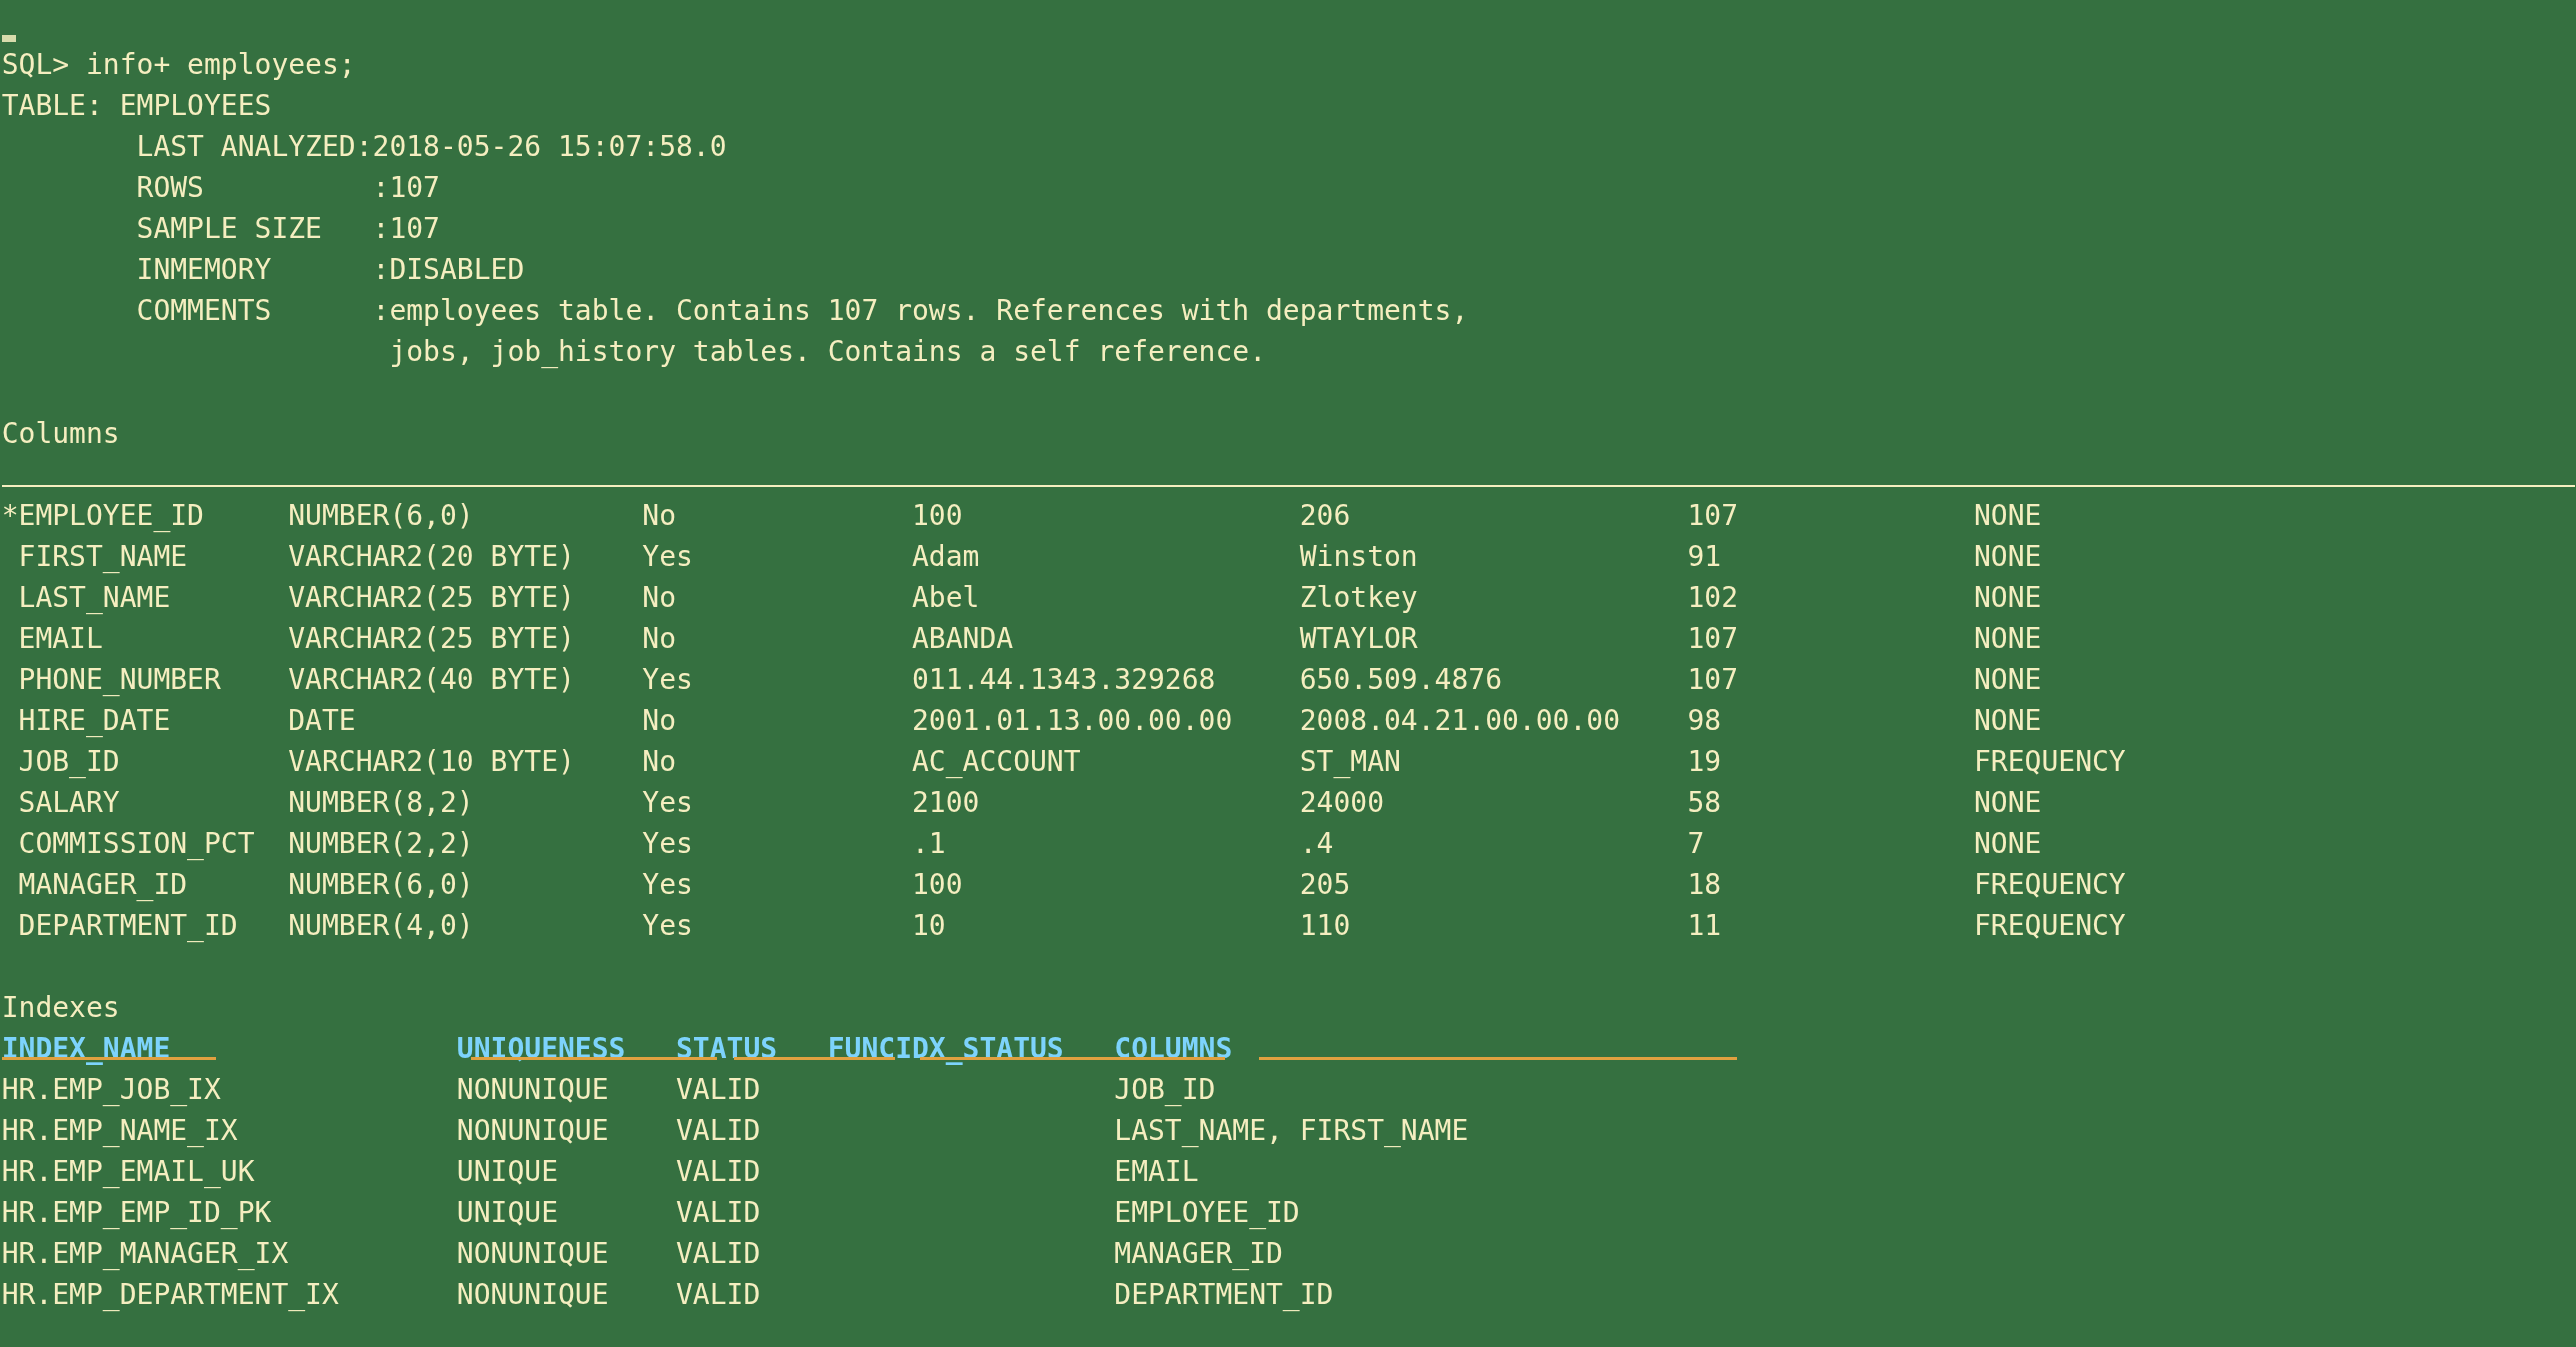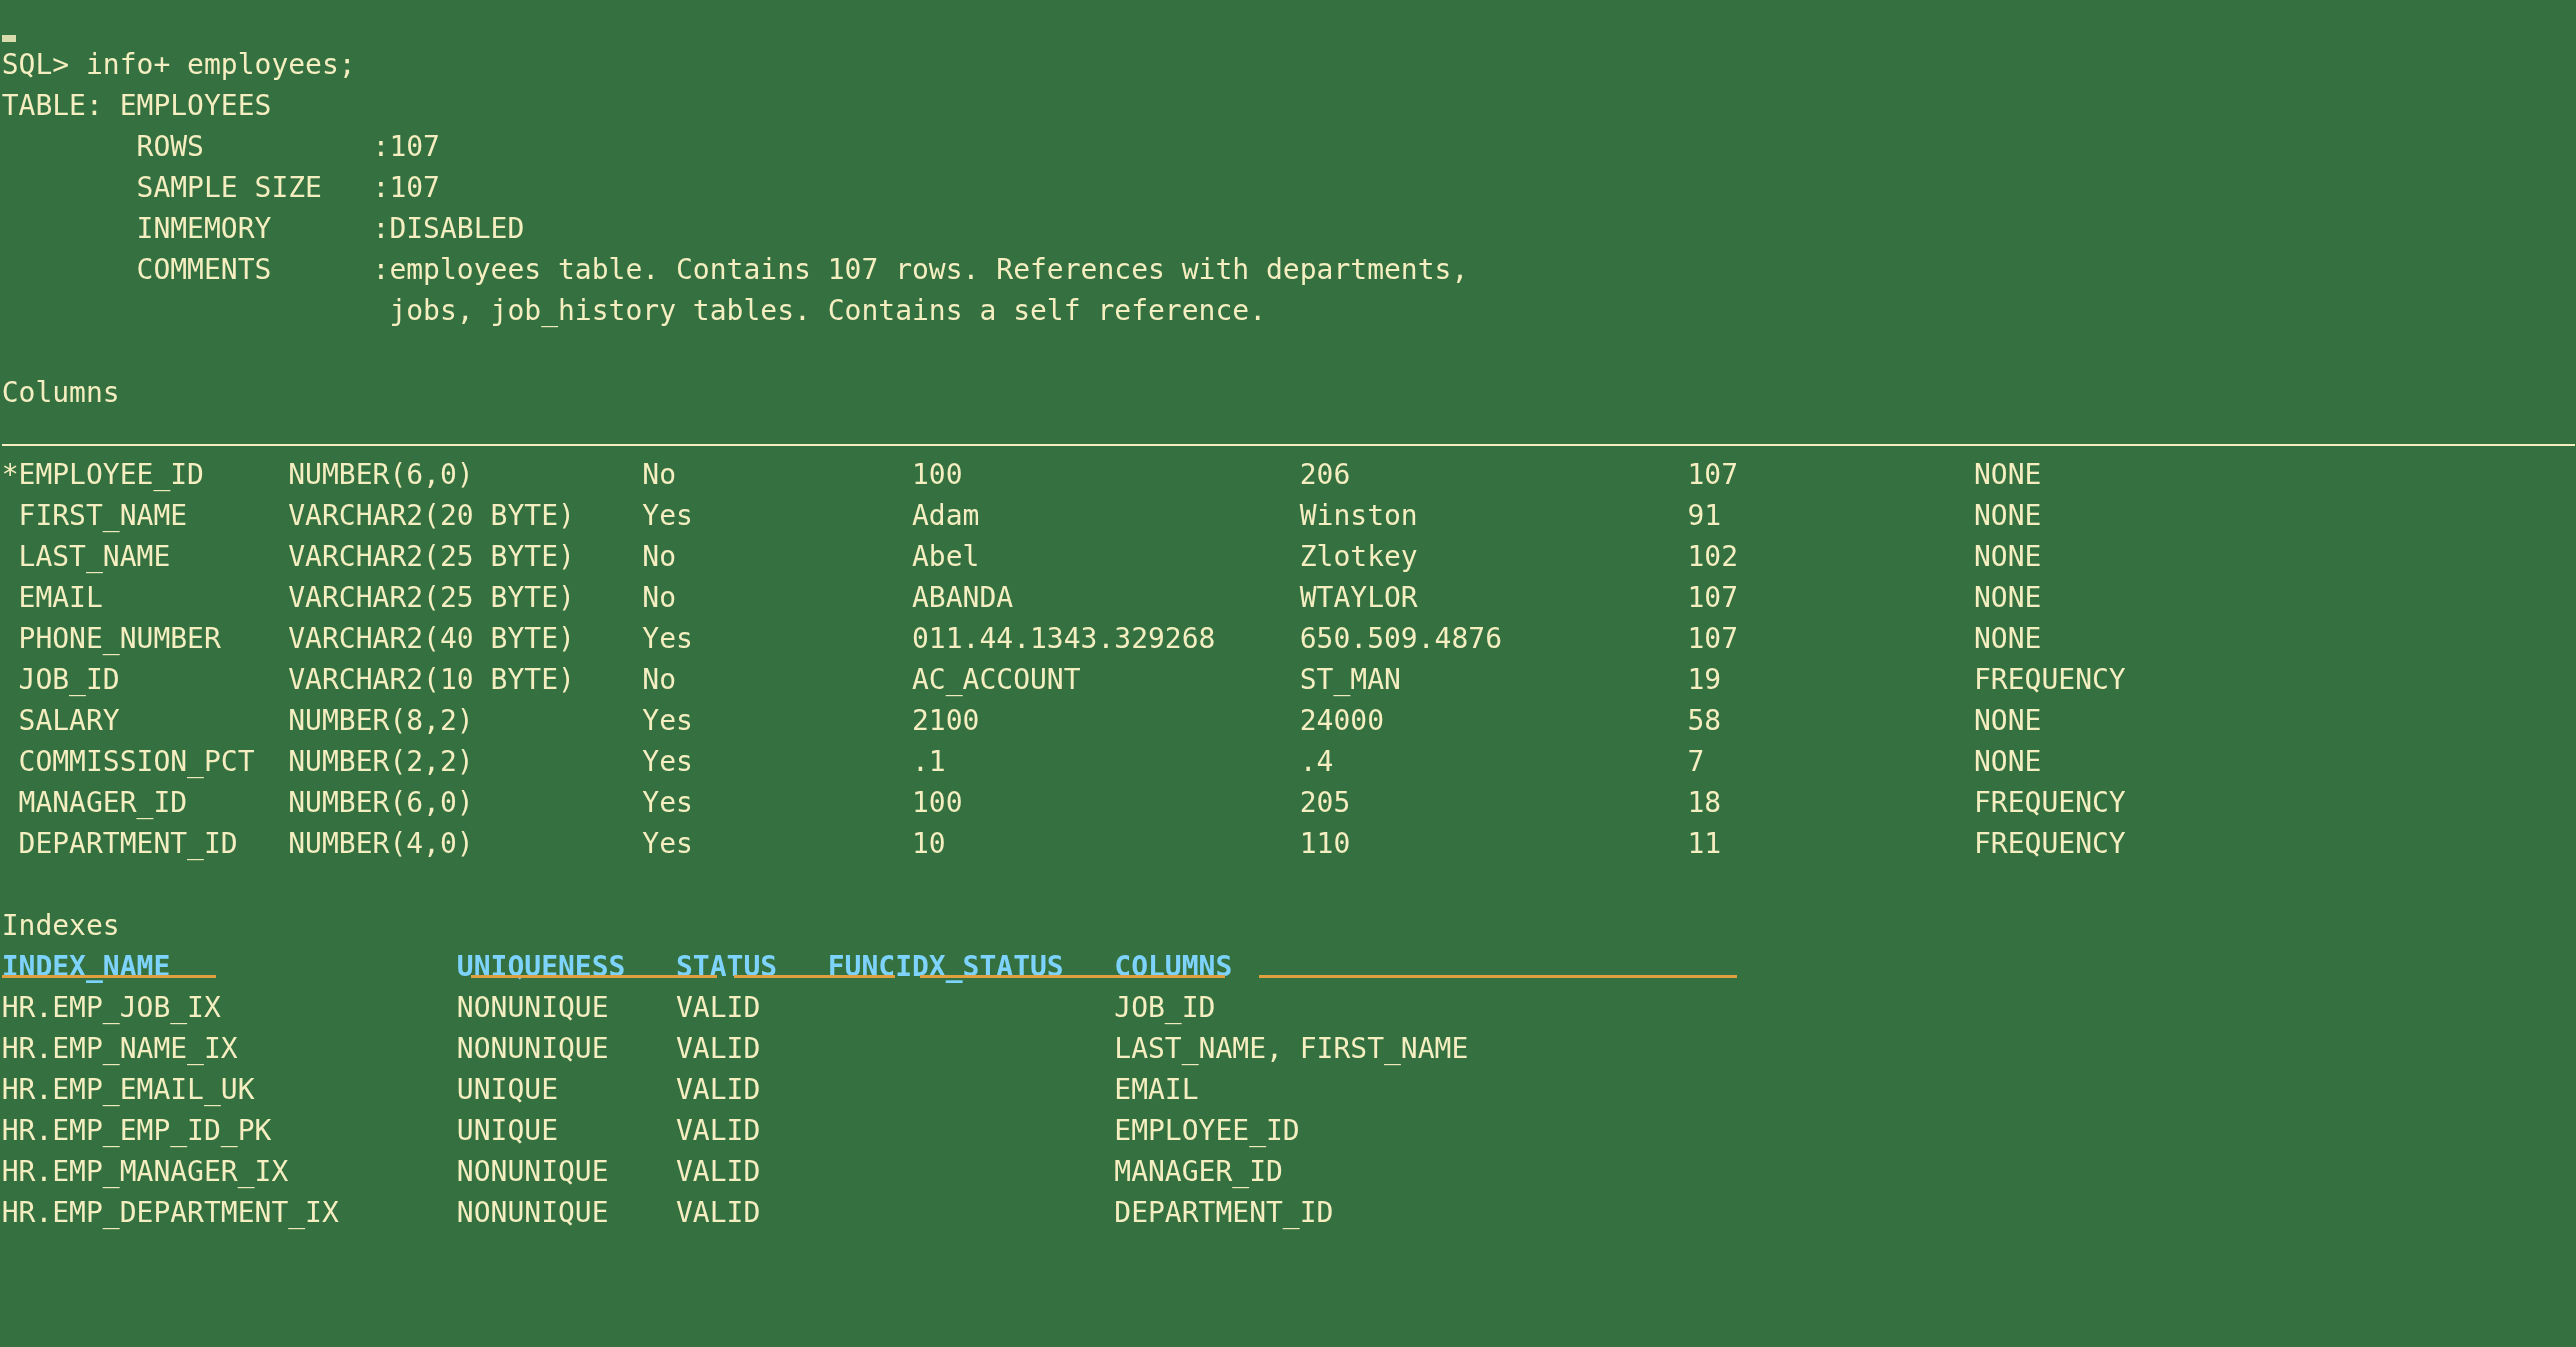--- a/index.html
+++ b/index.html
@@ -101,40 +101,42 @@
   <div class="cursor-top"></div>
 
   <div class="scroll-area">
 
     <div class="line blank"> </div>
 
     <div class="line">SQL&gt; info+ employees;</div>
 
     <div class="line">TABLE: EMPLOYEES</div>
 
+    <div class="line">        LAST ANALYZED:2018-05-26 15:07:58.0</div>
     <div class="line">        ROWS          :107</div>
     <div class="line">        SAMPLE SIZE   :107</div>
     <div class="line">        INMEMORY      :DISABLED</div>
     <div class="line">        COMMENTS      :employees table. Contains 107 rows. References with departments,</div>
     <div class="line">                       jobs, job_history tables. Contains a self reference.</div>
 
     <div class="line blank"> </div>
 
     <div class="line">Columns</div>
 
     <div class="colhdr-rule">
       <div class="rule"></div>
     </div>
 
     <div id="columns-rows">
         <div class="line">*EMPLOYEE_ID     NUMBER(6,0)          No              100                    206                    107              NONE</div>
         <div class="line"> FIRST_NAME      VARCHAR2(20 BYTE)    Yes             Adam                   Winston                91               NONE</div>
         <div class="line"> LAST_NAME       VARCHAR2(25 BYTE)    No              Abel                   Zlotkey                102              NONE</div>
         <div class="line"> EMAIL           VARCHAR2(25 BYTE)    No              ABANDA                 WTAYLOR                107              NONE</div>
         <div class="line"> PHONE_NUMBER    VARCHAR2(40 BYTE)    Yes             011.44.1343.329268     650.509.4876           107              NONE</div>
+        <div class="line"> HIRE_DATE       DATE                 No              2001.01.13.00.00.00    2008.04.21.00.00.00    98               NONE</div>
         <div class="line"> JOB_ID          VARCHAR2(10 BYTE)    No              AC_ACCOUNT             ST_MAN                 19               FREQUENCY</div>
         <div class="line"> SALARY          NUMBER(8,2)          Yes             2100                   24000                  58               NONE</div>
         <div class="line"> COMMISSION_PCT  NUMBER(2,2)          Yes             .1                     .4                     7                NONE</div>
         <div class="line"> MANAGER_ID      NUMBER(6,0)          Yes             100                    205                    18               FREQUENCY</div>
         <div class="line"> DEPARTMENT_ID   NUMBER(4,0)          Yes             10                     110                    11               FREQUENCY</div>
       </div>
 
     <div class="line blank"> </div>
 
     <div class="line">Indexes</div>

